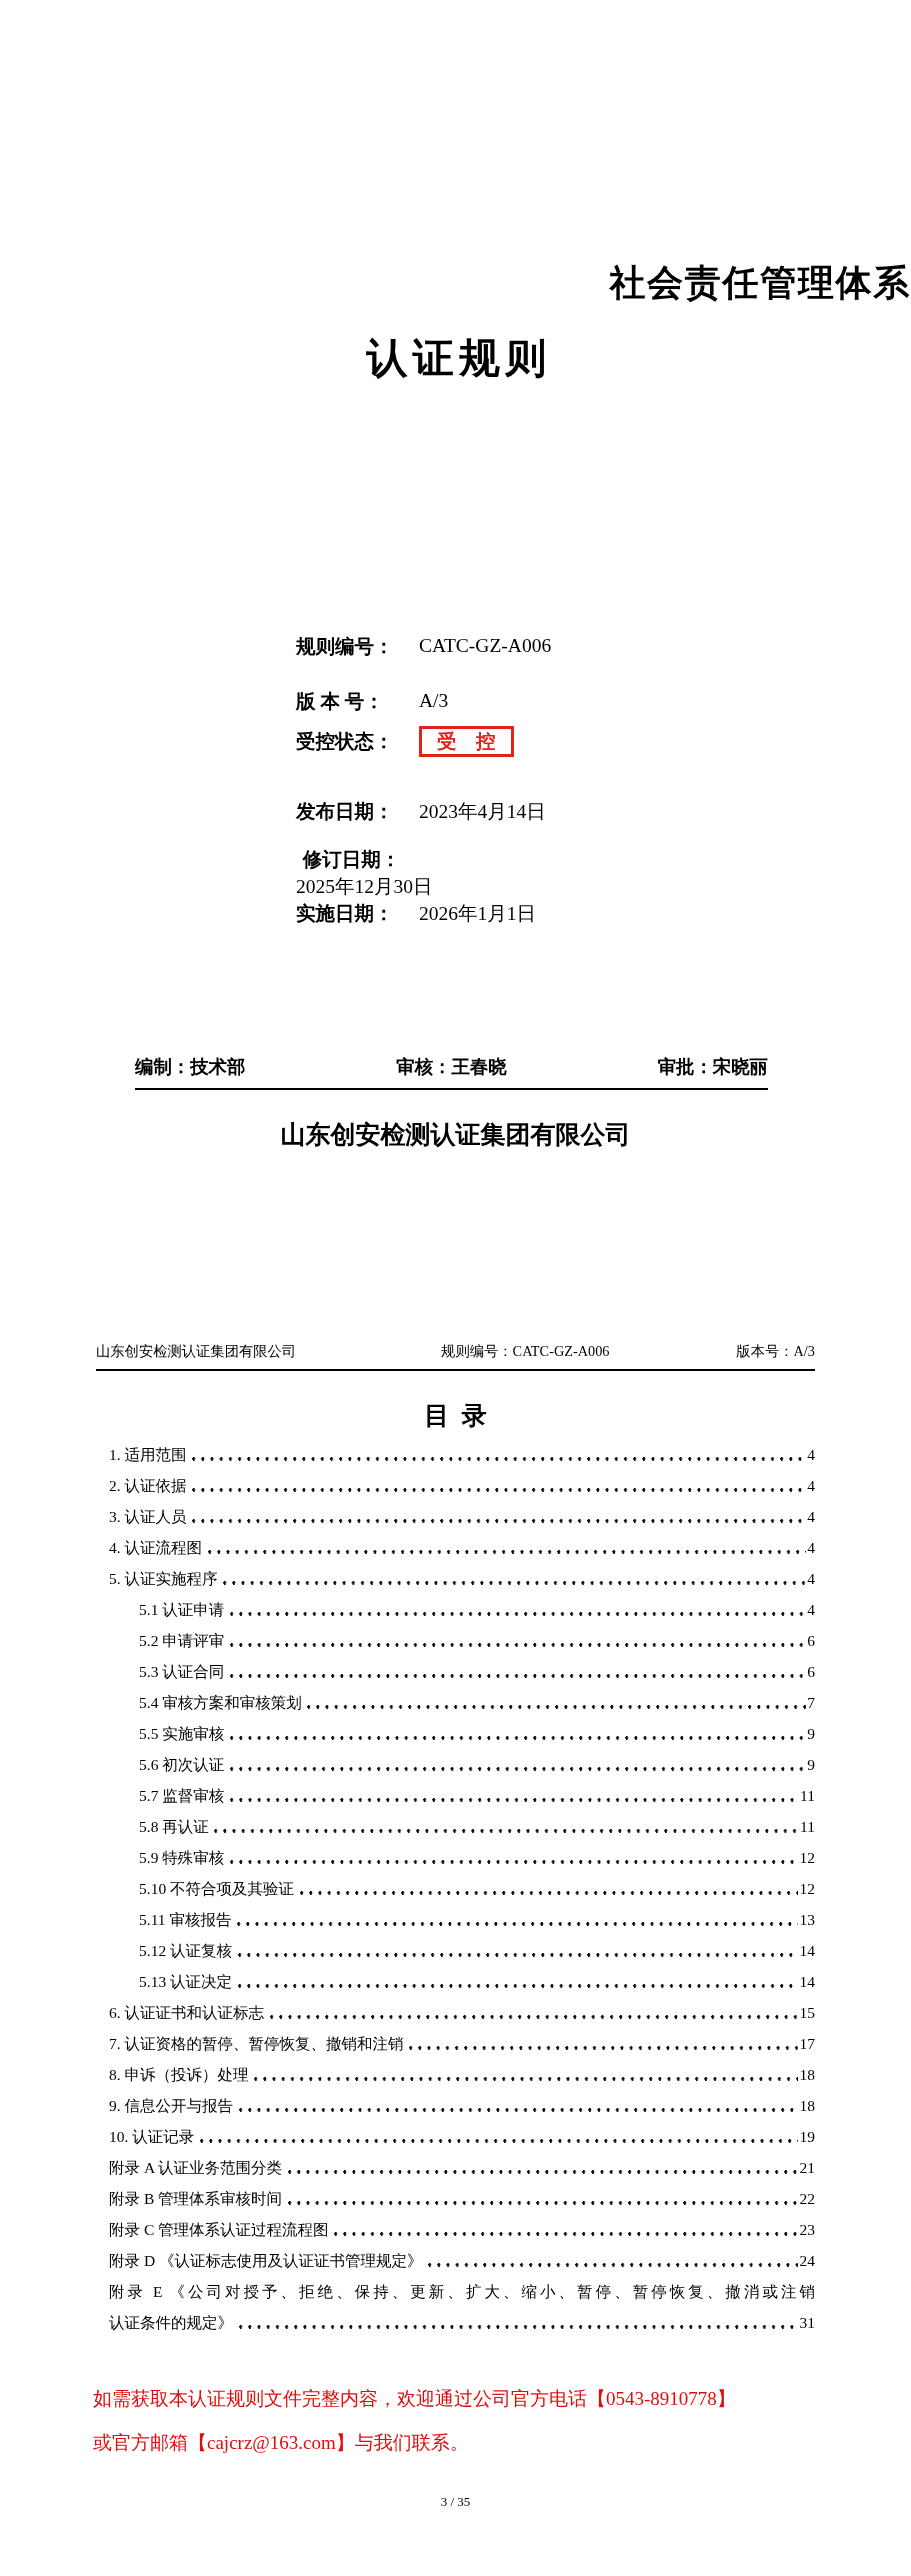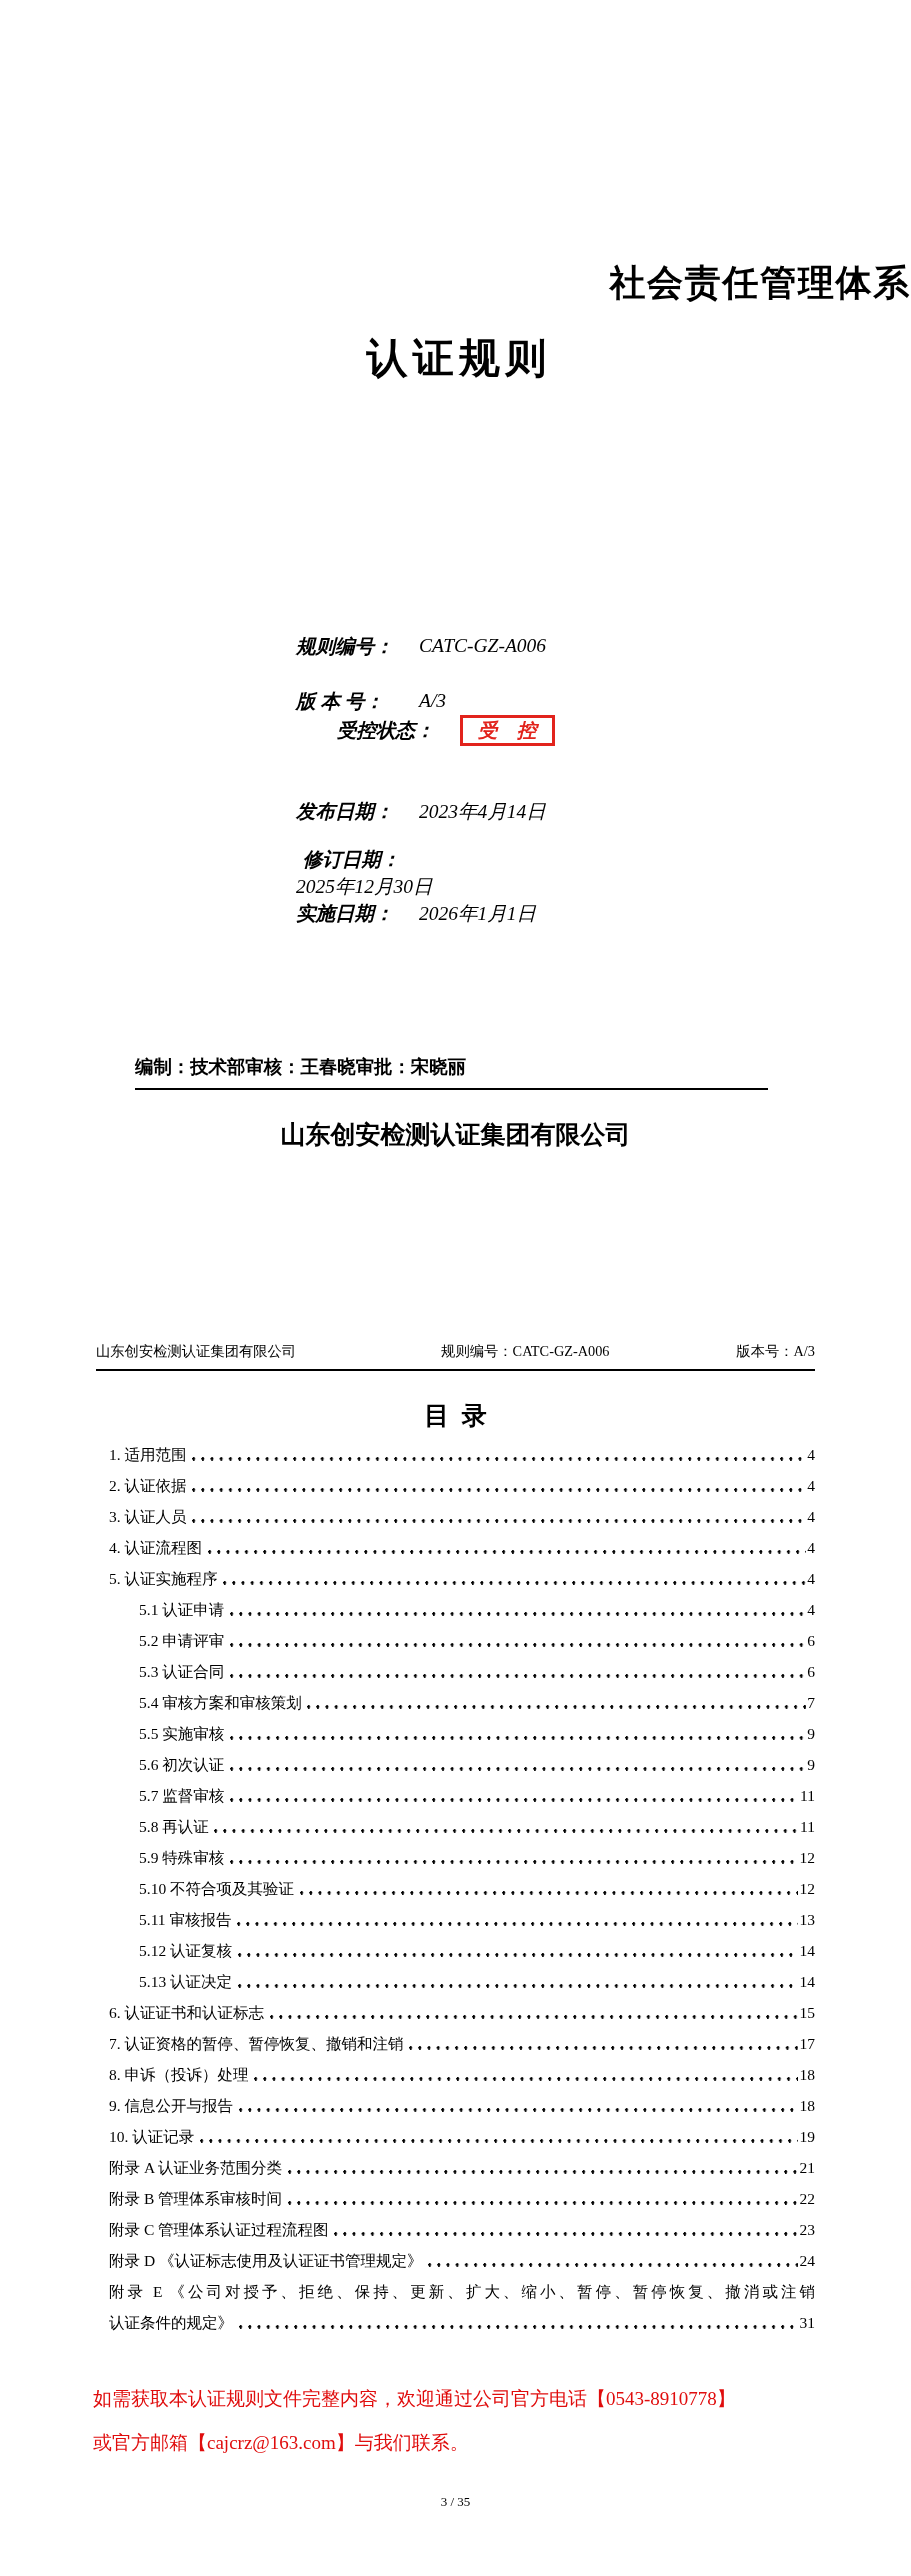--- a/index.html
+++ b/index.html
@@ -12,32 +12,32 @@
     background:#ffffff;color:#000;
     font-family:"Liberation Serif","DejaVu Serif",serif;
     overflow:hidden;
   }
   
   .cover-title{position:absolute;top:265px;left:0;right:0;text-align:center;font-weight:700;}
   .cover-title .t1{font-size:36px;line-height:1;letter-spacing:1.7px;text-align:right;}
   .cover-title .t2{font-size:41px;line-height:1;margin-top:37px;letter-spacing:5.2px;margin-left:7px;}
 
   .info-fields{position:absolute;top:630px;left:296px;width:356px;height:298px;}
-  .info-row{position:absolute;left:0;display:flex;align-items:center;height:32px;font-size:19.5px;white-space:nowrap;font-style:italic;}
+  .info-row{position:absolute;left:0;display:flex;align-items:center;height:32px;font-size:19.5px;white-space:nowrap;}
   .info-label{min-width:123px;font-weight:700;white-space:pre;}
   .info-value{font-weight:400;}
   .info-value.stamp{
     border:3.4px solid var(--red-stamp);color:var(--red-stamp);font-weight:700;
     min-width:84px;height:25px;display:flex;align-items:center;justify-content:center;
     box-sizing:content-box;padding:0 2.3px;
   }
 
   .approval-row{
     position:absolute;top:1054px;left:135px;width:633px;
-    display:flex;align-items:flex-end;
+    display:flex;justify-content:space-between;align-items:flex-end;
     font-size:18.4px;font-weight:700;border-bottom:2.3px solid #000;padding-bottom:9.2px;white-space:nowrap;
   }
   .cover-company{position:absolute;top:1118px;left:0;right:0;text-align:center;font-size:25px;font-weight:700;}
 
   
   .p2-header{
     position:absolute;top:1342px;left:96px;width:719px;
     display:flex;font-size:14.3px;border-bottom:2.9px solid #000;padding-bottom:8px;white-space:nowrap;
   }
   .p2-header .h-left{width:48%;}
@@ -75,21 +75,21 @@
   <div class="info-row" style="top: 0px;">
     <span class="info-label">规则编号：</span>
     <span class="info-value">CATC-GZ-A006</span>
   </div>
 
   <div class="info-row" style="top: 55px;">
     <span class="info-label">版 本 号：</span>
     <span class="info-value">A/3</span>
   </div>
 
-  <div class="info-row" style="top: 84px; margin-left: 41px;">
+  <div class="info-row" style="top: 95px;">
     <span class="info-label">受控状态：</span>
     <span class="info-value stamp">受　控</span>
   </div>
 
   <div class="info-row" style="top: 165px;">
     <span class="info-label">发布日期：</span>
     <span class="info-value">2023年4月14日</span>
   </div>
 
   <div class="info-row" style="top: 216px; flex-direction: column;">

